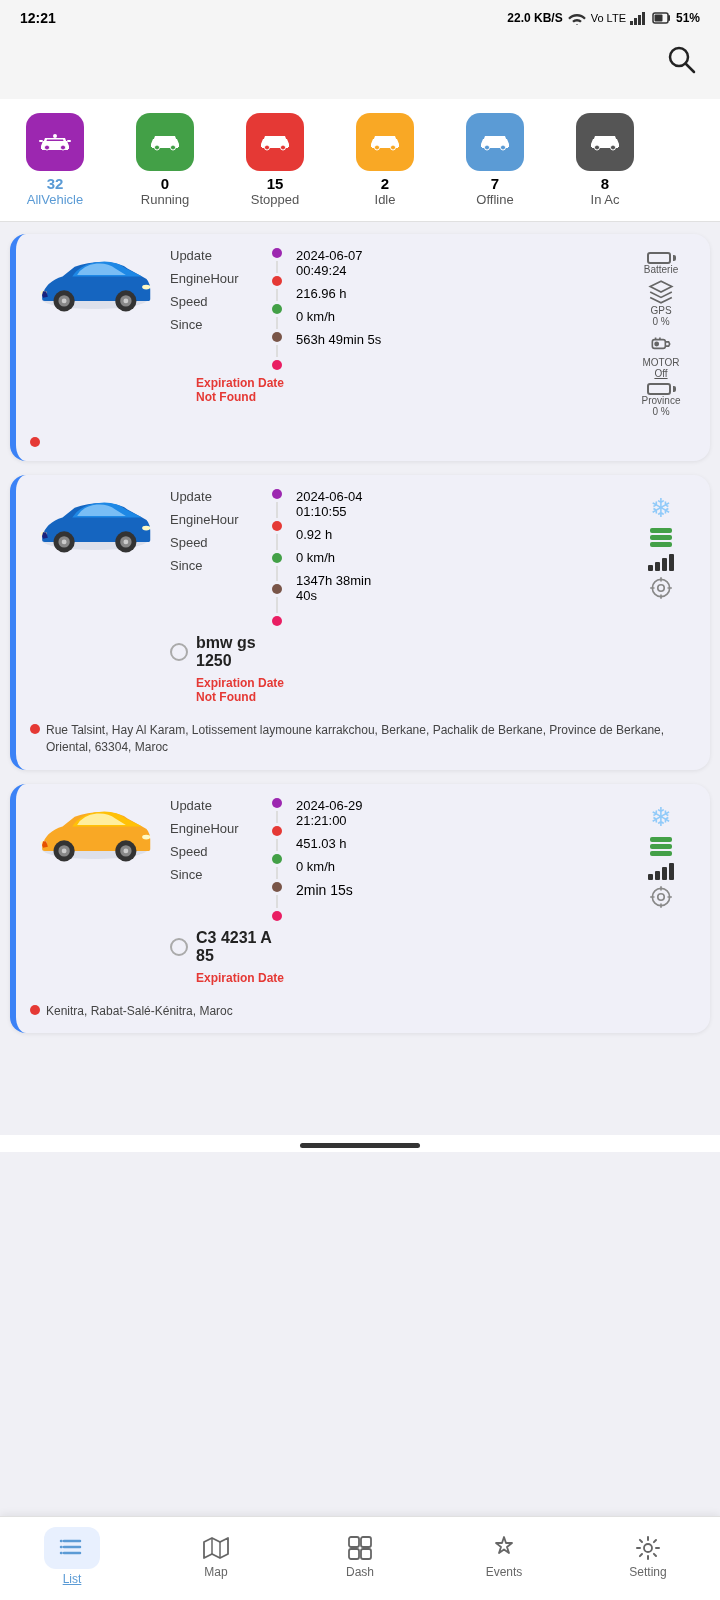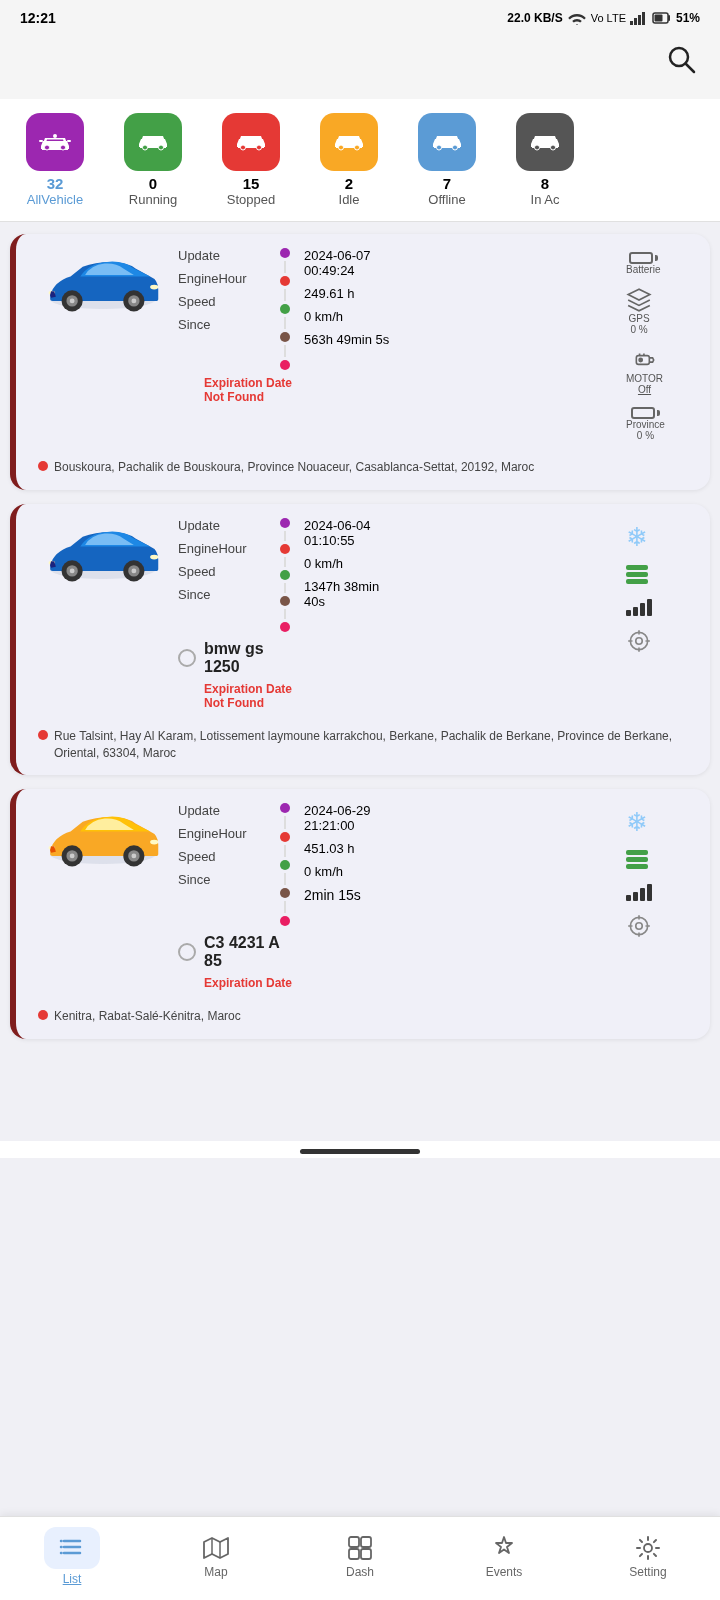--- a/index.html
+++ b/index.html
@@ -37,21 +37,21 @@
     }
     .search-icon-wrap {
       font-size: 28px;
       color: #222;
     }
     
     .tabs-container {
       background: #fff;
       padding: 14px 10px;
       display: flex;
-      gap: 8px;
+      gap: 20px;
       overflow-x: auto;
       border-bottom: 1px solid #e0e0e0;
     }
     .tab-item {
       display: flex;
       flex-direction: column;
       align-items: center;
       min-width: 90px;
       cursor: pointer;
     }
@@ -79,23 +79,22 @@
     .cards-list {
       padding: 12px 10px;
       display: flex;
       flex-direction: column;
       gap: 14px;
     }
     .vehicle-card {
       background: #f0f0f8;
       border-radius: 16px;
       overflow: hidden;
-      border-left: 6px solid #7f1d1d;
+      border-left: 6px solid #3b82f6;
       box-shadow: 0 1px 4px rgba(0,0,0,0.08);
-      padding-left: 8px;
     }
     .card-top {
       display: flex;
       padding: 14px 14px 10px;
       gap: 10px;
       align-items: flex-start;
     }
     .card-info {
       flex: 1;
     }
@@ -124,22 +123,22 @@
       flex-shrink: 0;
     }
     .dot-purple { background: #9c27b0; }
     .dot-red { background: #e53935; }
     .dot-green { background: #43a047; }
     .dot-brown { background: #795548; }
     .dot-pink { background: #e91e63; }
     .card-side {
       display: flex;
       flex-direction: column;
-      align-items: flex-start;
-      gap: 12px;
+      align-items: center;
+      gap: 4px;
       min-width: 70px;
       padding-top: 4px;
     }
     .side-item {
       display: flex;
       flex-direction: column;
       align-items: center;
       font-size: 11px;
       color: #555;
     }
@@ -468,21 +467,21 @@
             <div class="dot dot-red"></div>
             <div style="width:2px;flex:1;background:#ddd;margin:3px 0;"></div>
             <div class="dot dot-green"></div>
             <div style="width:2px;flex:1;background:#ddd;margin:3px 0;"></div>
             <div class="dot dot-brown"></div>
             <div style="width:2px;flex:1;background:#ddd;margin:3px 0;"></div>
             <div class="dot dot-pink"></div>
           </div>
           <div class="info-values">
             <span style="font-size:13px;">2024-06-07<br>00:49:24</span>
-            <span style="font-size:13px;">249.61 h</span>
+            <span style="font-size:13px;">216.96 h</span>
             <span style="font-size:13px;">0 km/h</span>
             <span style="font-size:13px;">563h 49min 5s</span>
             <span style="font-size:13px;color:transparent;">·</span>
           </div>
         </div>
         <div class="expiry-text">Expiration Date<br>Not Found</div>
       </div>
 
       <div class="card-side">
 
@@ -524,21 +523,20 @@
               </div>
             <div class="battery-tip"></div>
           </div>
           <span style="font-size:10px;color:#555;">Province</span>
           <span style="font-size:10px;color:#555;">0 %</span>
         </div>
       </div>
     </div>
     <div class="card-address">
       <div class="addr-dot"></div>
-      <span>Bouskoura, Pachalik de Bouskoura, Province Nouaceur, Casablanca-Settat, 20192, Maroc</span>
     </div>
   </div>
 
   <div class="vehicle-card">
     <div class="card-top">
       <div class="car-svg-wrap">
         <svg viewBox="0 0 160 80" width="130" height="70">
           <ellipse cx="80" cy="60" rx="65" ry="12" fill="#c0c8d8" opacity="0.4"></ellipse>
           <path d="M15 55 Q20 38 40 32 L55 20 Q70 14 90 14 Q110 14 120 22 L138 32 Q148 36 148 48 L148 60 Q148 62 146 62 L18 62 Q15 62 15 60 Z" fill="#1565c0"></path>
           <path d="M52 32 Q62 16 85 14 Q105 12 118 22 L138 32 Z" fill="#1e88e5"></path>
@@ -568,20 +566,21 @@
             <div class="dot dot-red"></div>
             <div style="width:2px;flex:1;background:#ddd;margin:3px 0;"></div>
             <div class="dot dot-green"></div>
             <div style="width:2px;flex:1;background:#ddd;margin:3px 0;"></div>
             <div class="dot dot-brown"></div>
             <div style="width:2px;flex:1;background:#ddd;margin:3px 0;"></div>
             <div class="dot dot-pink"></div>
           </div>
           <div class="info-values">
             <span style="font-size:13px;">2024-06-04<br>01:10:55</span>
+            <span style="font-size:13px;">0.92 h</span>
             <span style="font-size:13px;">0 km/h</span>
             <span style="font-size:13px;">1347h 38min<br>40s</span>
             <span style="font-size:13px;color:transparent;">·</span>
           </div>
         </div>
         <div class="vehicle-name-row">
           <div class="radio-btn"></div>
           <span class="vehicle-name">bmw gs<br>1250</span>
         </div>
         <div class="expiry-text">Expiration Date<br>Not Found</div>

